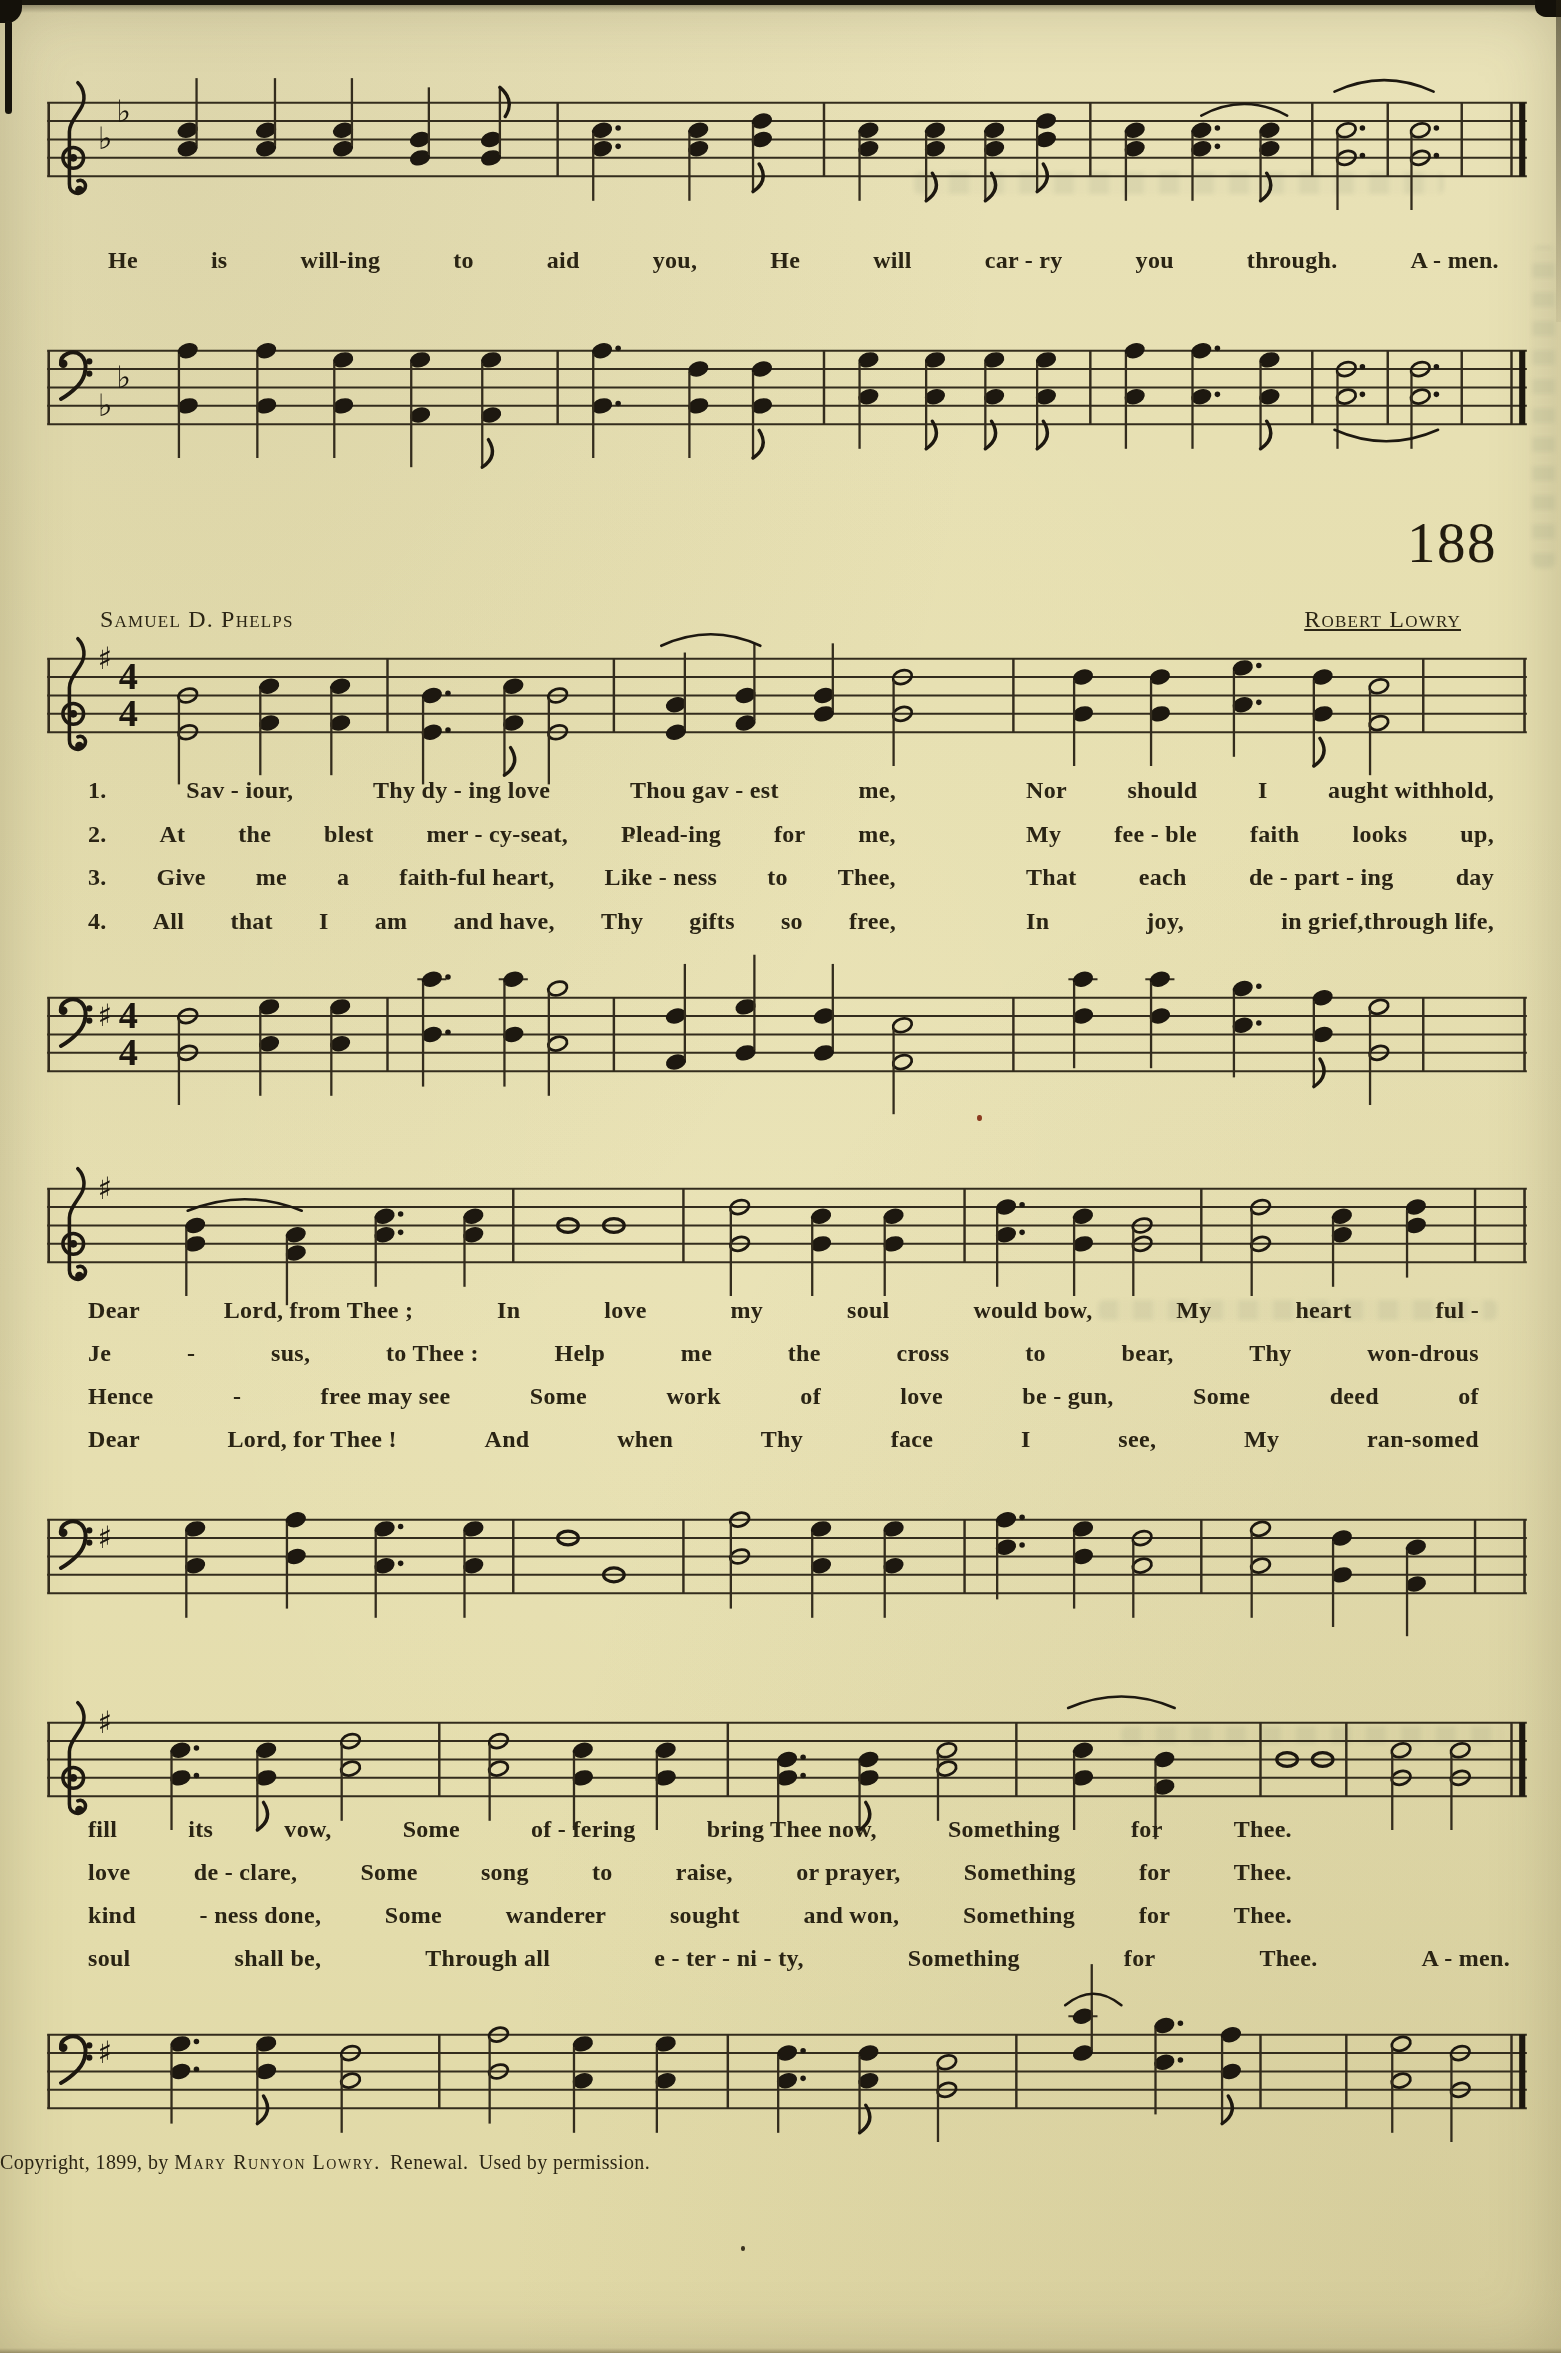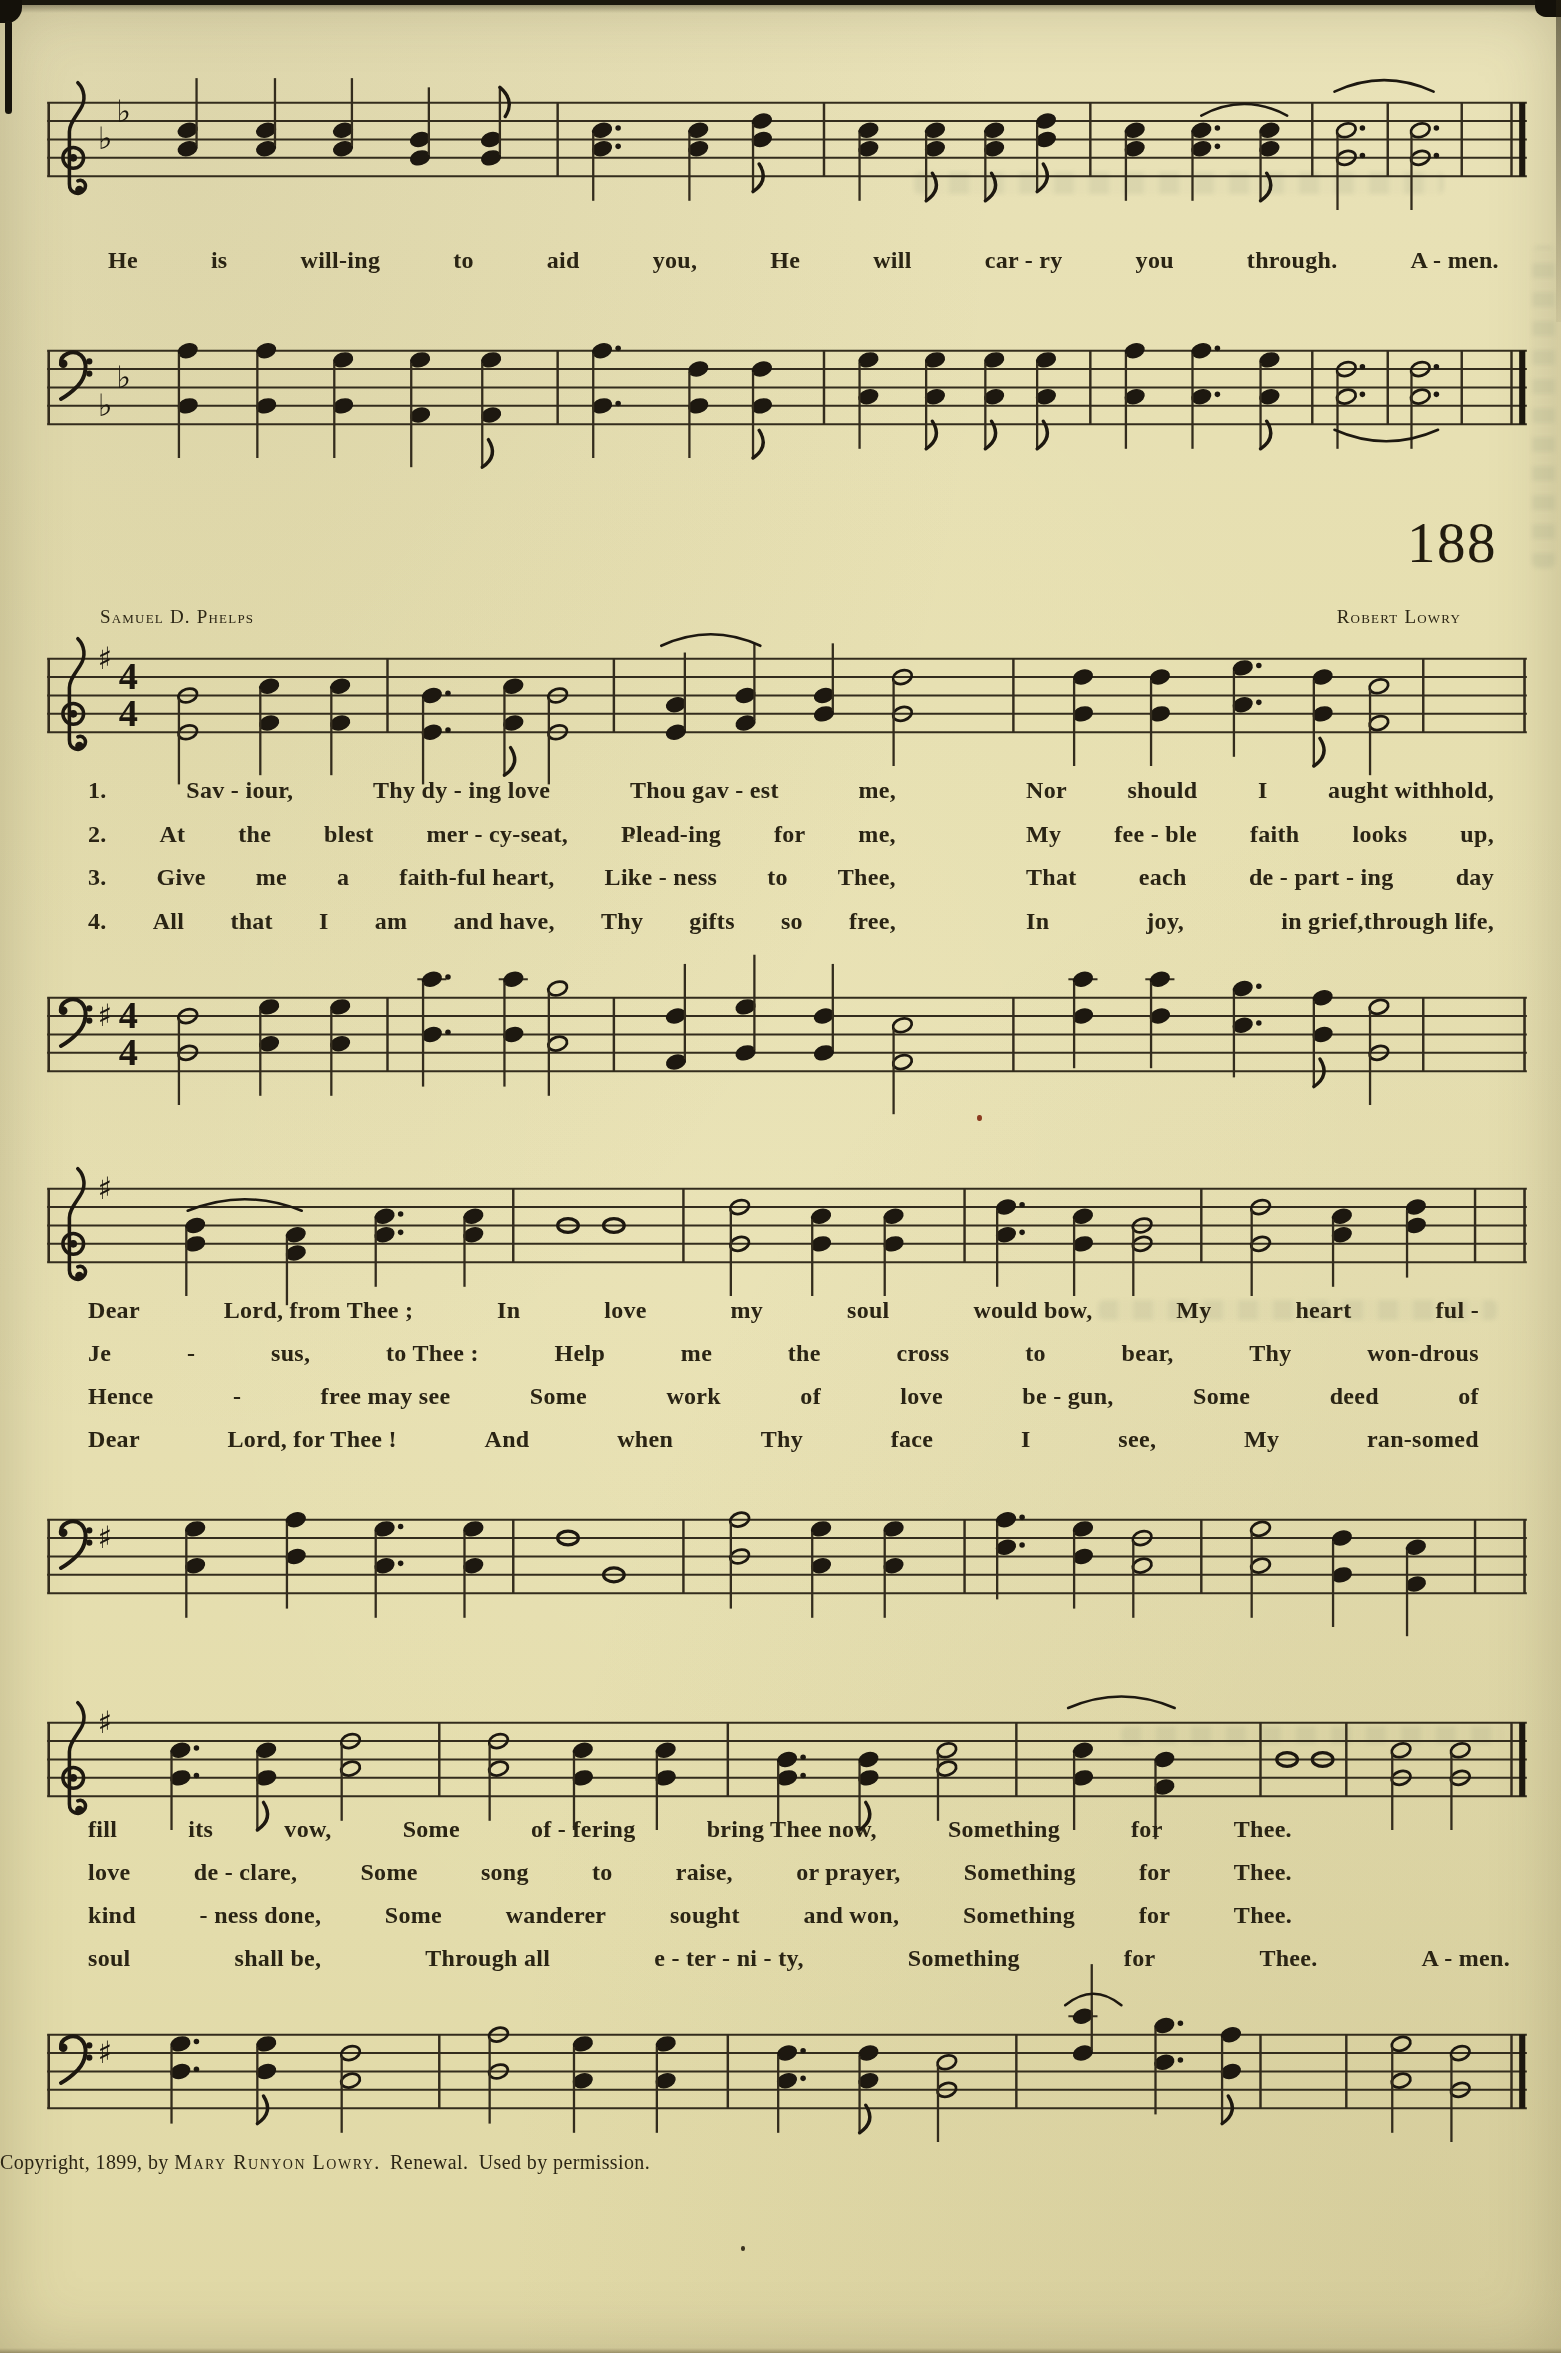--- a/index.html
+++ b/index.html
@@ -31,23 +31,23 @@
 
   .lyric-row{position:absolute;left:0;top:0;width:100%;height:35px;}
   .zone{position:absolute;display:flex;justify-content:space-between;align-items:baseline;white-space:nowrap;}
   .lyric-token{font-weight:700;font-size:24px;color:#2a2414;letter-spacing:0.3px;}
 
   .titlebar{position:absolute;top:513px;left:0;width:100%;height:71px;}
   .hymn-title{position:absolute;left:0;right:0;top:0;margin:0;text-align:center;
     font-size:51px;font-weight:400;letter-spacing:0.8px;color:#221c0f;}
   .hymn-no{position:absolute;right:64px;top:-3.1px;font-size:57px;font-weight:400;color:#221c0f;letter-spacing:1.5px;}
   .byline{position:absolute;top:606px;left:100px;right:100px;height:26px;}
-  .byline .name{font-variant:small-caps;font-size:19px;letter-spacing:1.2px;color:#2c2615;}
+  .byline .name{font-variant:small-caps;font-size:24px;letter-spacing:1.2px;color:#2c2615;}
   .byline .author{position:absolute;left:0;top:0;}
-  .byline .composer{position:absolute;right:0;top:0;}
+  .byline .composer{position:absolute;right:0;top:0;text-decoration:underline;}
 
   .copyright{position:absolute;top:2151px;left:0;width:100%;
     font-size:20px;color:#2c2615;letter-spacing:0.4px;}
   .copyright .sc{font-variant:small-caps;letter-spacing:1.5px;}
   .page-number{position:absolute;top:2194px;left:0;width:100%;text-align:center;
     font-size:24.6px;letter-spacing:2.3px;color:#2a2414;}
 </style>
 </head>
 <body>
 

